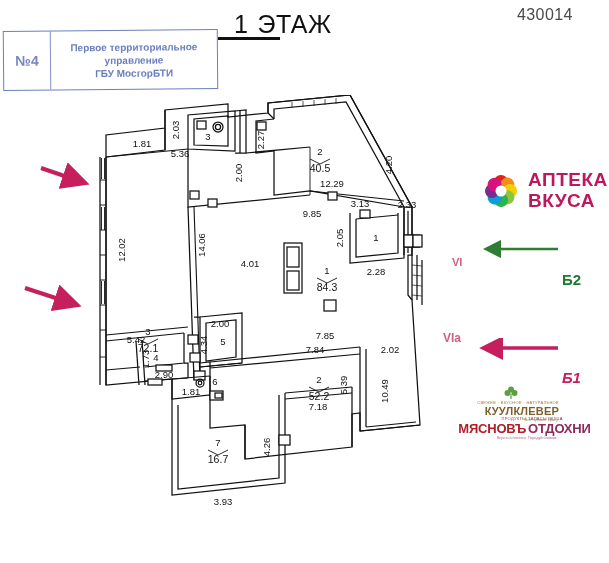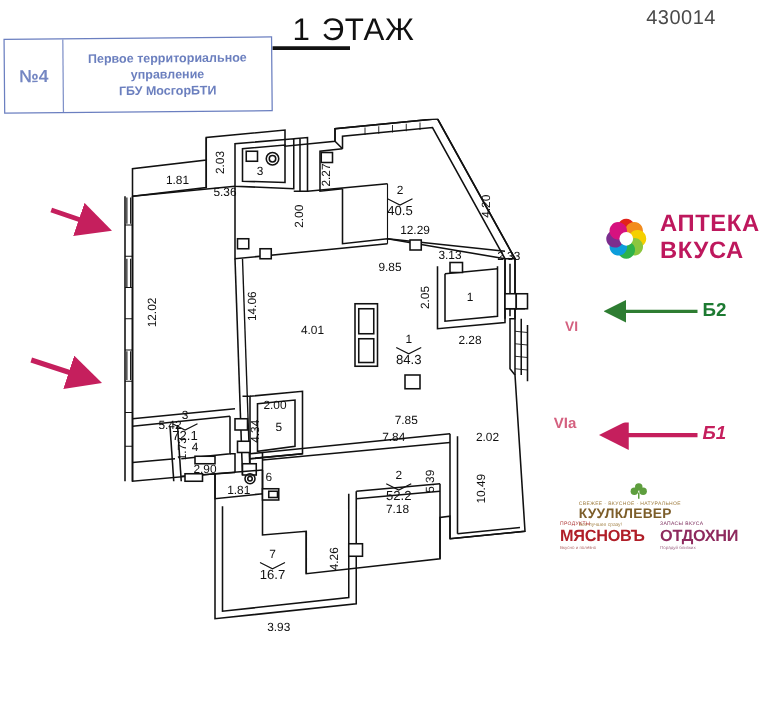--- a/index.html
+++ b/index.html
@@ -44,40 +44,40 @@
   }
   #bti-stamp .cell-txt{
     flex:1;display:flex;flex-direction:column;align-items:center;justify-content:center;
     font-size:10px;line-height:13px;text-align:center;font-weight:600;opacity:.9;
   }
 
   
   #plan-svg{left:60px;top:95px;}
 
   
-  .marker-txt{font-size:15px;font-weight:700;}
+  .marker-txt{font-size:15px;font-weight:700;margin-top:31px;}
   .mk-b2{left:562px;top:240px;color:#1d7a32;}
   .mk-b1{left:562px;top:338px;color:#c51f5d;font-style:italic;}
   .mk-vi{left:452px;top:256px;font-size:11px;font-weight:600;color:#d4607f;}
   .mk-via{left:443px;top:331px;font-size:12px;font-weight:700;color:#d4607f;}
 
   
   #rigla-logo{left:478px;top:168px;width:125px;height:48px;}
   #rigla-logo .rl-text{
     position:absolute;left:50px;top:1px;
     font-size:19px;line-height:21px;font-weight:700;
     color:#be185d;letter-spacing:.5px;
   }
 
   
-  #kuul{left:463px;top:386px;width:96px;text-align:left;}
+  #kuul{left:463px;top:386px;width:96px;text-align:right;}
   #kuul .kl-arc{font-size:4px;color:#9e7b3d;letter-spacing:.3px;line-height:5px;}
   #kuul .kl-name{font-size:11px;font-weight:700;color:#7d5e2a;letter-spacing:.2px;}
   #kuul .kl-sub{font-size:4px;color:#a98a52;line-height:6px;}
-  #myasnov{left:448px;top:416px;width:78px;text-align:left;}
+  #myasnov{left:448px;top:416px;width:78px;text-align:right;}
   #myasnov .mv-top{font-size:4px;color:#b03a3a;letter-spacing:.3px;}
   #myasnov .mv-name{font-size:13px;font-weight:700;color:#b01e28;letter-spacing:-.2px;}
   #myasnov .mv-sub{font-size:3.6px;color:#b06a6a;}
   #otdohni{left:528px;top:416px;width:80px;}
   #otdohni .ot-top{font-size:4px;color:#7b2b5c;letter-spacing:.3px;}
   #otdohni .ot-name{font-size:13px;font-weight:700;color:#8e2a5e;letter-spacing:-.2px;}
   #otdohni .ot-sub{font-size:3.6px;color:#a06a88;}
   .rm-num{font-size:9.5px;fill:#111;}
   .rm-area{font-size:10.5px;fill:#111;}
 </style>

